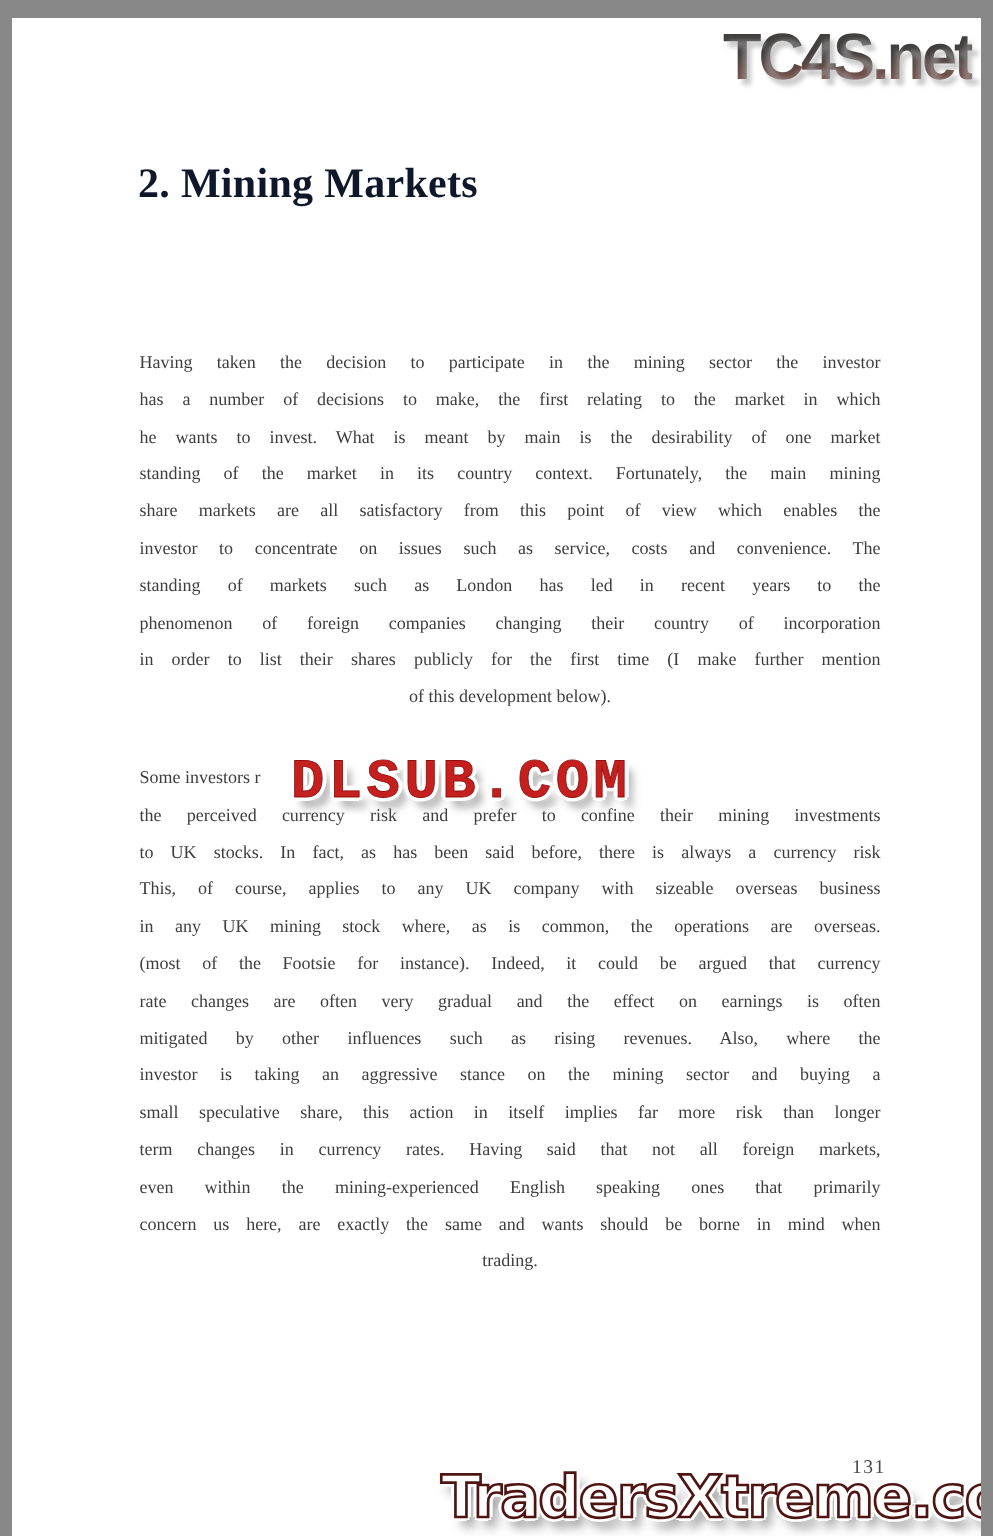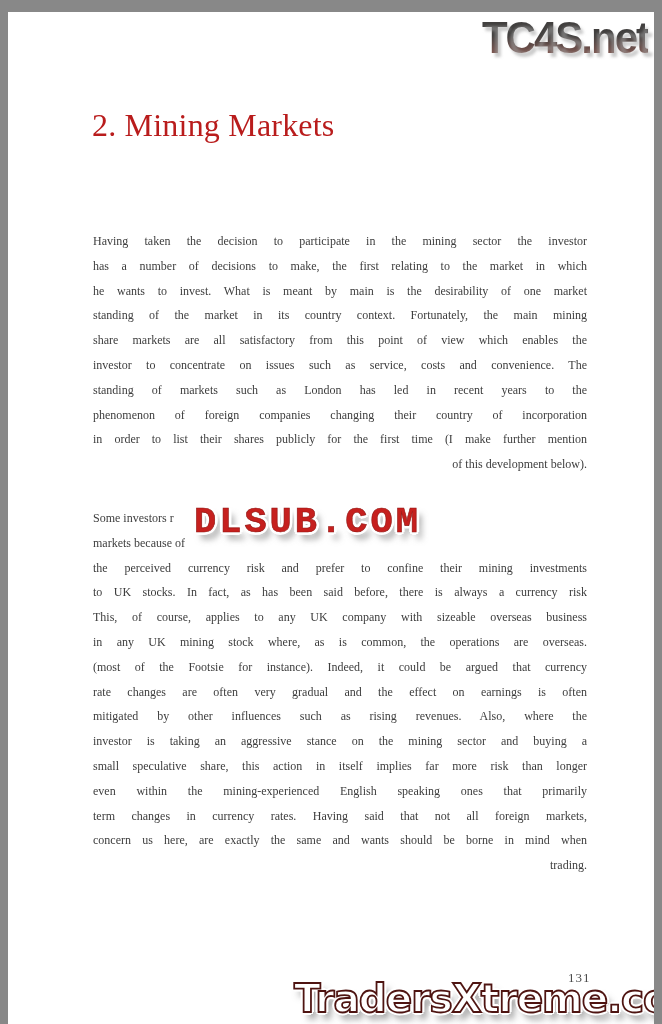--- a/index.html
+++ b/index.html
@@ -30,39 +30,39 @@
     background-clip: text;
     color: transparent;
     text-shadow: 3px 4px 3px rgba(160,160,160,0.55);
   }
 
   
   .heading {
     position: absolute;
     left: 84px;
     top: 95px;
-    font-size: 32px;
-    font-weight: 400;
-    color: #b91c1c;
+    font-size: 28px;
+    font-weight: 700;
+    color: #0f172a;
     letter-spacing: 0.2px;
   }
 
   
   .para {
     position: absolute;
     left: 85px;
     width: 494px;
     font-size: 12px;
     line-height: 24.8px;
     color: #3d3d3d;
   }
   .para-1 { top: 217px; }
   .para-2 { top: 494px; }
   .jline { text-align: justify; text-align-last: justify; white-space: nowrap; }
-  .lastline { text-align: right; }
+  .lastline { text-align: center; }
   .splitline {
     display: flex;
     justify-content: space-between;
     white-space: nowrap;
     flex-direction: column;
   }
 
   
   .watermark {
     position: absolute;
@@ -134,34 +134,33 @@
         <div class="jline">standing of markets such as London has led in recent years to the</div>
         <div class="jline">phenomenon of foreign companies changing their country of incorporation</div>
         <div class="jline">in order to list their shares publicly for the first time (I make further mention</div>
       </div>
     <div class="lastline">of this development below).</div>
   </div>
 
   <div class="para para-2">
     <div class="splitline">
       <span>Some investors r</span>
-      <span>markets because of</span>
     </div>
     <div>
         <div class="jline">the perceived currency risk and prefer to confine their mining investments</div>
         <div class="jline">to UK stocks. In fact, as has been said before, there is always a currency risk</div>
         <div class="jline">This, of course, applies to any UK company with sizeable overseas business</div>
         <div class="jline">in any UK mining stock where, as is common, the operations are overseas.</div>
         <div class="jline">(most of the Footsie for instance). Indeed, it could be argued that currency</div>
         <div class="jline">rate changes are often very gradual and the effect on earnings is often</div>
         <div class="jline">mitigated by other influences such as rising revenues. Also, where the</div>
         <div class="jline">investor is taking an aggressive stance on the mining sector and buying a</div>
         <div class="jline">small speculative share, this action in itself implies far more risk than longer</div>
+        <div class="jline">term changes in currency rates. Having said that not all foreign markets,</div>
         <div class="jline">even within the mining-experienced English speaking ones that primarily</div>
-        <div class="jline">term changes in currency rates. Having said that not all foreign markets,</div>
         <div class="jline">concern us here, are exactly the same and wants should be borne in mind when</div>
       </div>
     <div class="lastline">trading.</div>
   </div>
 
   <div class="watermark">DLSUB.COM</div>
 
   <div class="page-number">131</div>
 
   <div class="footer-logo">TradersXtreme.com</div>

